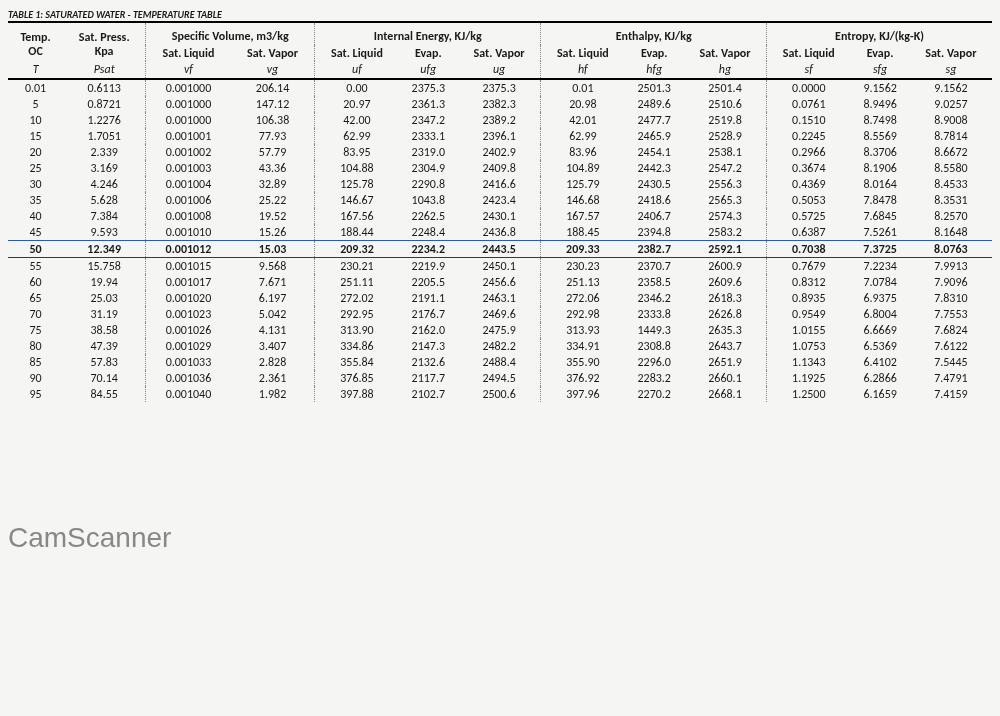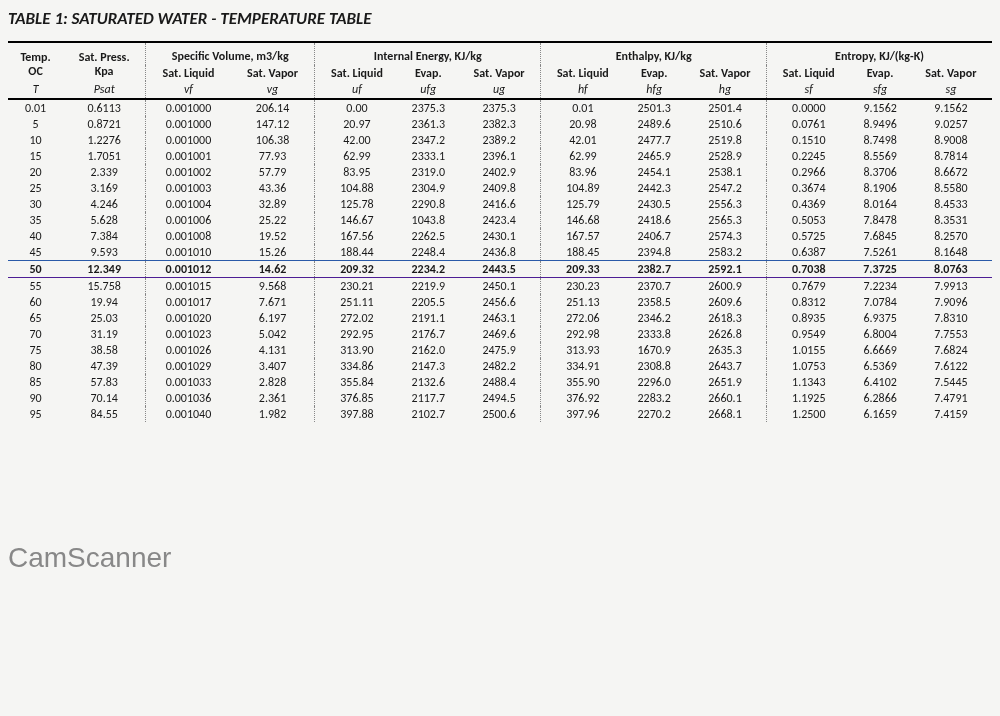--- a/index.html
+++ b/index.html
@@ -6,23 +6,23 @@
     margin: 0;
     padding: 8px;
     font-family: Calibri, Arial, sans-serif;
     font-size: 12px;
     background: #f5f5f3;
     color: #1a1a1a;
   }
   .title {
     font-weight: bold;
     font-style: italic;
-    font-size: 17px;
+    font-size: 10px;
     border-bottom: 2px solid #000;
-    padding-bottom: 12px;
+    padding-bottom: 0;
     margin-bottom: 0;
   }
   table {
     border-collapse: collapse;
     width: 100%;
     font-size: 12px;
   }
   th, td {
     padding: 1px 6px;
     text-align: center;
@@ -261,21 +261,21 @@
         <td>2394.8</td>
         <td class="sec-border-right">2583.2</td>
         <td>0.6387</td>
         <td>7.5261</td>
         <td>8.1648</td>
       </tr>
       <tr class="highlight">
         <td>50</td>
         <td class="sec-border-right">12.349</td>
         <td>0.001012</td>
-        <td class="sec-border-right">14.62</td>
+        <td class="sec-border-right">15.03</td>
         <td>209.32</td>
         <td>2234.2</td>
         <td class="sec-border-right">2443.5</td>
         <td>209.33</td>
         <td>2382.7</td>
         <td class="sec-border-right">2592.1</td>
         <td>0.7038</td>
         <td>7.3725</td>
         <td>8.0763</td>
       </tr>
@@ -341,21 +341,21 @@
       </tr>
       <tr>
         <td>75</td>
         <td class="sec-border-right">38.58</td>
         <td>0.001026</td>
         <td class="sec-border-right">4.131</td>
         <td>313.90</td>
         <td>2162.0</td>
         <td class="sec-border-right">2475.9</td>
         <td>313.93</td>
-        <td>1670.9</td>
+        <td>1449.3</td>
         <td class="sec-border-right">2635.3</td>
         <td>1.0155</td>
         <td>6.6669</td>
         <td>7.6824</td>
       </tr>
       <tr>
         <td>80</td>
         <td class="sec-border-right">47.39</td>
         <td>0.001029</td>
         <td class="sec-border-right">3.407</td>

